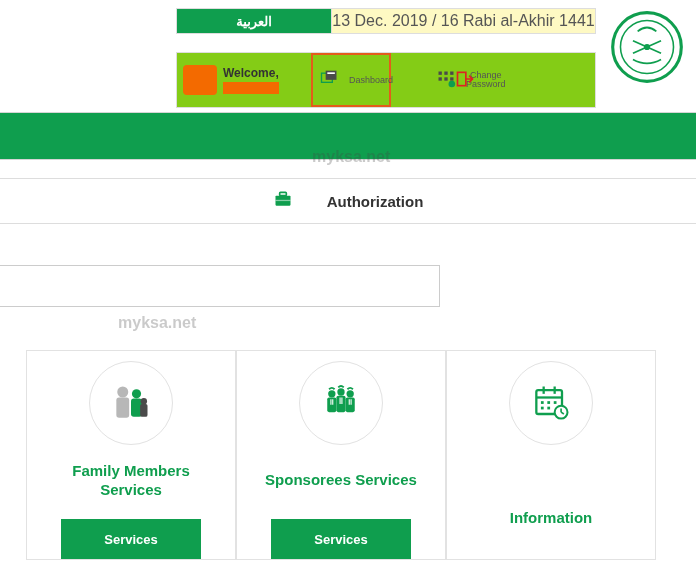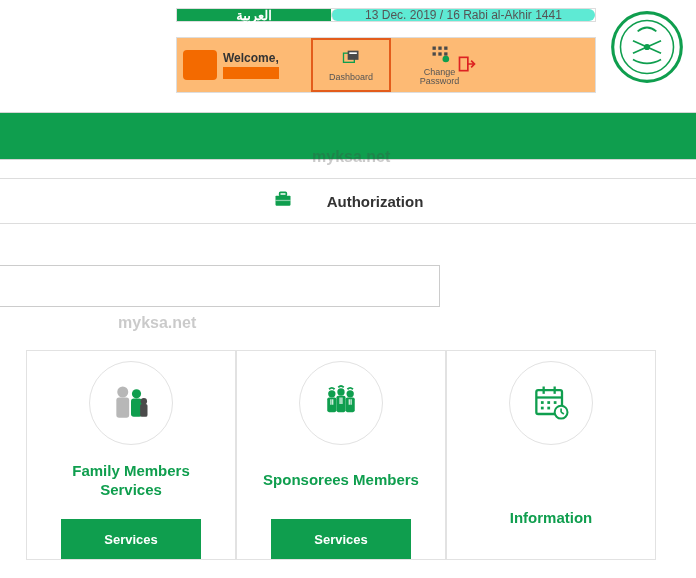--- a/index.html
+++ b/index.html
@@ -10,65 +10,64 @@
     height: 578px;
     overflow: hidden;
     position: relative;
   }
   
   .topbar {
     position: absolute;
     top: 8px;
     left: 176px;
     width: 420px;
-    height: 14px;
+    height: 26px;
     display: flex;
     border: 1px solid #ddd;
   }
   .lang {
     width: 154px;
     background: #0f9e4e;
     color: #fff;
     font-size: 13px;
     font-weight: bold;
     display: flex;
     align-items: center;
     justify-content: center;
     font-family: Arial, sans-serif;
   }
   .date {
     flex: 1;
-    background: #5eead4;
+    background: #fef9c3;
     color: #555;
-    font-size: 12px;
+    font-size: 16px;
     display: flex;
     align-items: center;
     justify-content: center;
     border-left: 1px solid #ddd;
-    border-radius: 8px;
   }
   .emblem {
     position: absolute;
     top: 8px;
     right: 10px;
     width: 78px;
     height: 78px;
   }
   .emblem svg { width: 100%; height: 100%; }
 
   .navbar {
     position: absolute;
-    top: 37px;
+    top: 52px;
     left: 176px;
     width: 420px;
     height: 56px;
     border: 1px solid #ddd;
     display: flex;
     align-items: center;
-    background: #fdba74;
+    background: #84cc16;
   }
   .userbox {
     display: flex;
     align-items: center;
     width: 134px;
     height: 100%;
     padding: 0 6px;
     gap: 6px;
   }
   .avatar {
@@ -77,28 +76,27 @@
     border-radius: 4px;
   }
   .welcome-wrap { display: flex; flex-direction: column; gap: 2px; }
   .welcome { font-size: 12px; font-weight: bold; color: #333; }
   .redacted {
     width: 56px; height: 12px;
     background: #f36a00;
   }
   .nav-item {
     display: flex;
-    flex-direction: column;
-    align-items: center;
-    justify-content: center;
+    flex-direction: row;
+    align-items: center;
     font-size: 9px;
     color: #555;
     height: 100%;
     padding: 0 6px;
-    gap: 2px;
+    gap: 10px;
     cursor: pointer;
   }
   .nav-item svg { width: 20px; height: 20px; }
   .nav-item .label { text-align: center; line-height: 1; white-space: pre-line; }
   .nav-active {
     border: 2px solid #e35c1b;
     width: 80px;
   }
   .nav-cp { width: 58px; padding-left: 45px; }
   .nav-ui { width: 64px; }
@@ -337,21 +335,21 @@
         <g stroke="#fff" stroke-width="1.2">
           <line x1="13" y1="20" x2="13" y2="26"></line>
             <line x1="15" y1="20" x2="15" y2="26"></line>
           <line x1="23" y1="18" x2="23" y2="25"></line>
             <line x1="25" y1="18" x2="25" y2="25"></line>
           <line x1="33" y1="20" x2="33" y2="26"></line>
             <line x1="35" y1="20" x2="35" y2="26"></line>
         </g>
       </svg>
     </div>
-    <div class="card-title">Sponsorees Members</div>
+    <div class="card-title">Sponsorees Services</div>
     <div class="services-btn">Services</div>
   </div>
 
   <div class="card card-appoint">
     <div class="circle">
       <svg viewBox="0 0 48 48">
         <rect x="8" y="10" width="28" height="26" rx="2" fill="none" stroke="#0f9e4e" stroke-width="2.5"></rect>
         <line x1="8" y1="18" x2="36" y2="18" stroke="#0f9e4e" stroke-width="2.5"></line>
         <line x1="16" y1="6" x2="16" y2="14" stroke="#0f9e4e" stroke-width="2.5"></line>
         <line x1="28" y1="6" x2="28" y2="14" stroke="#0f9e4e" stroke-width="2.5"></line>

